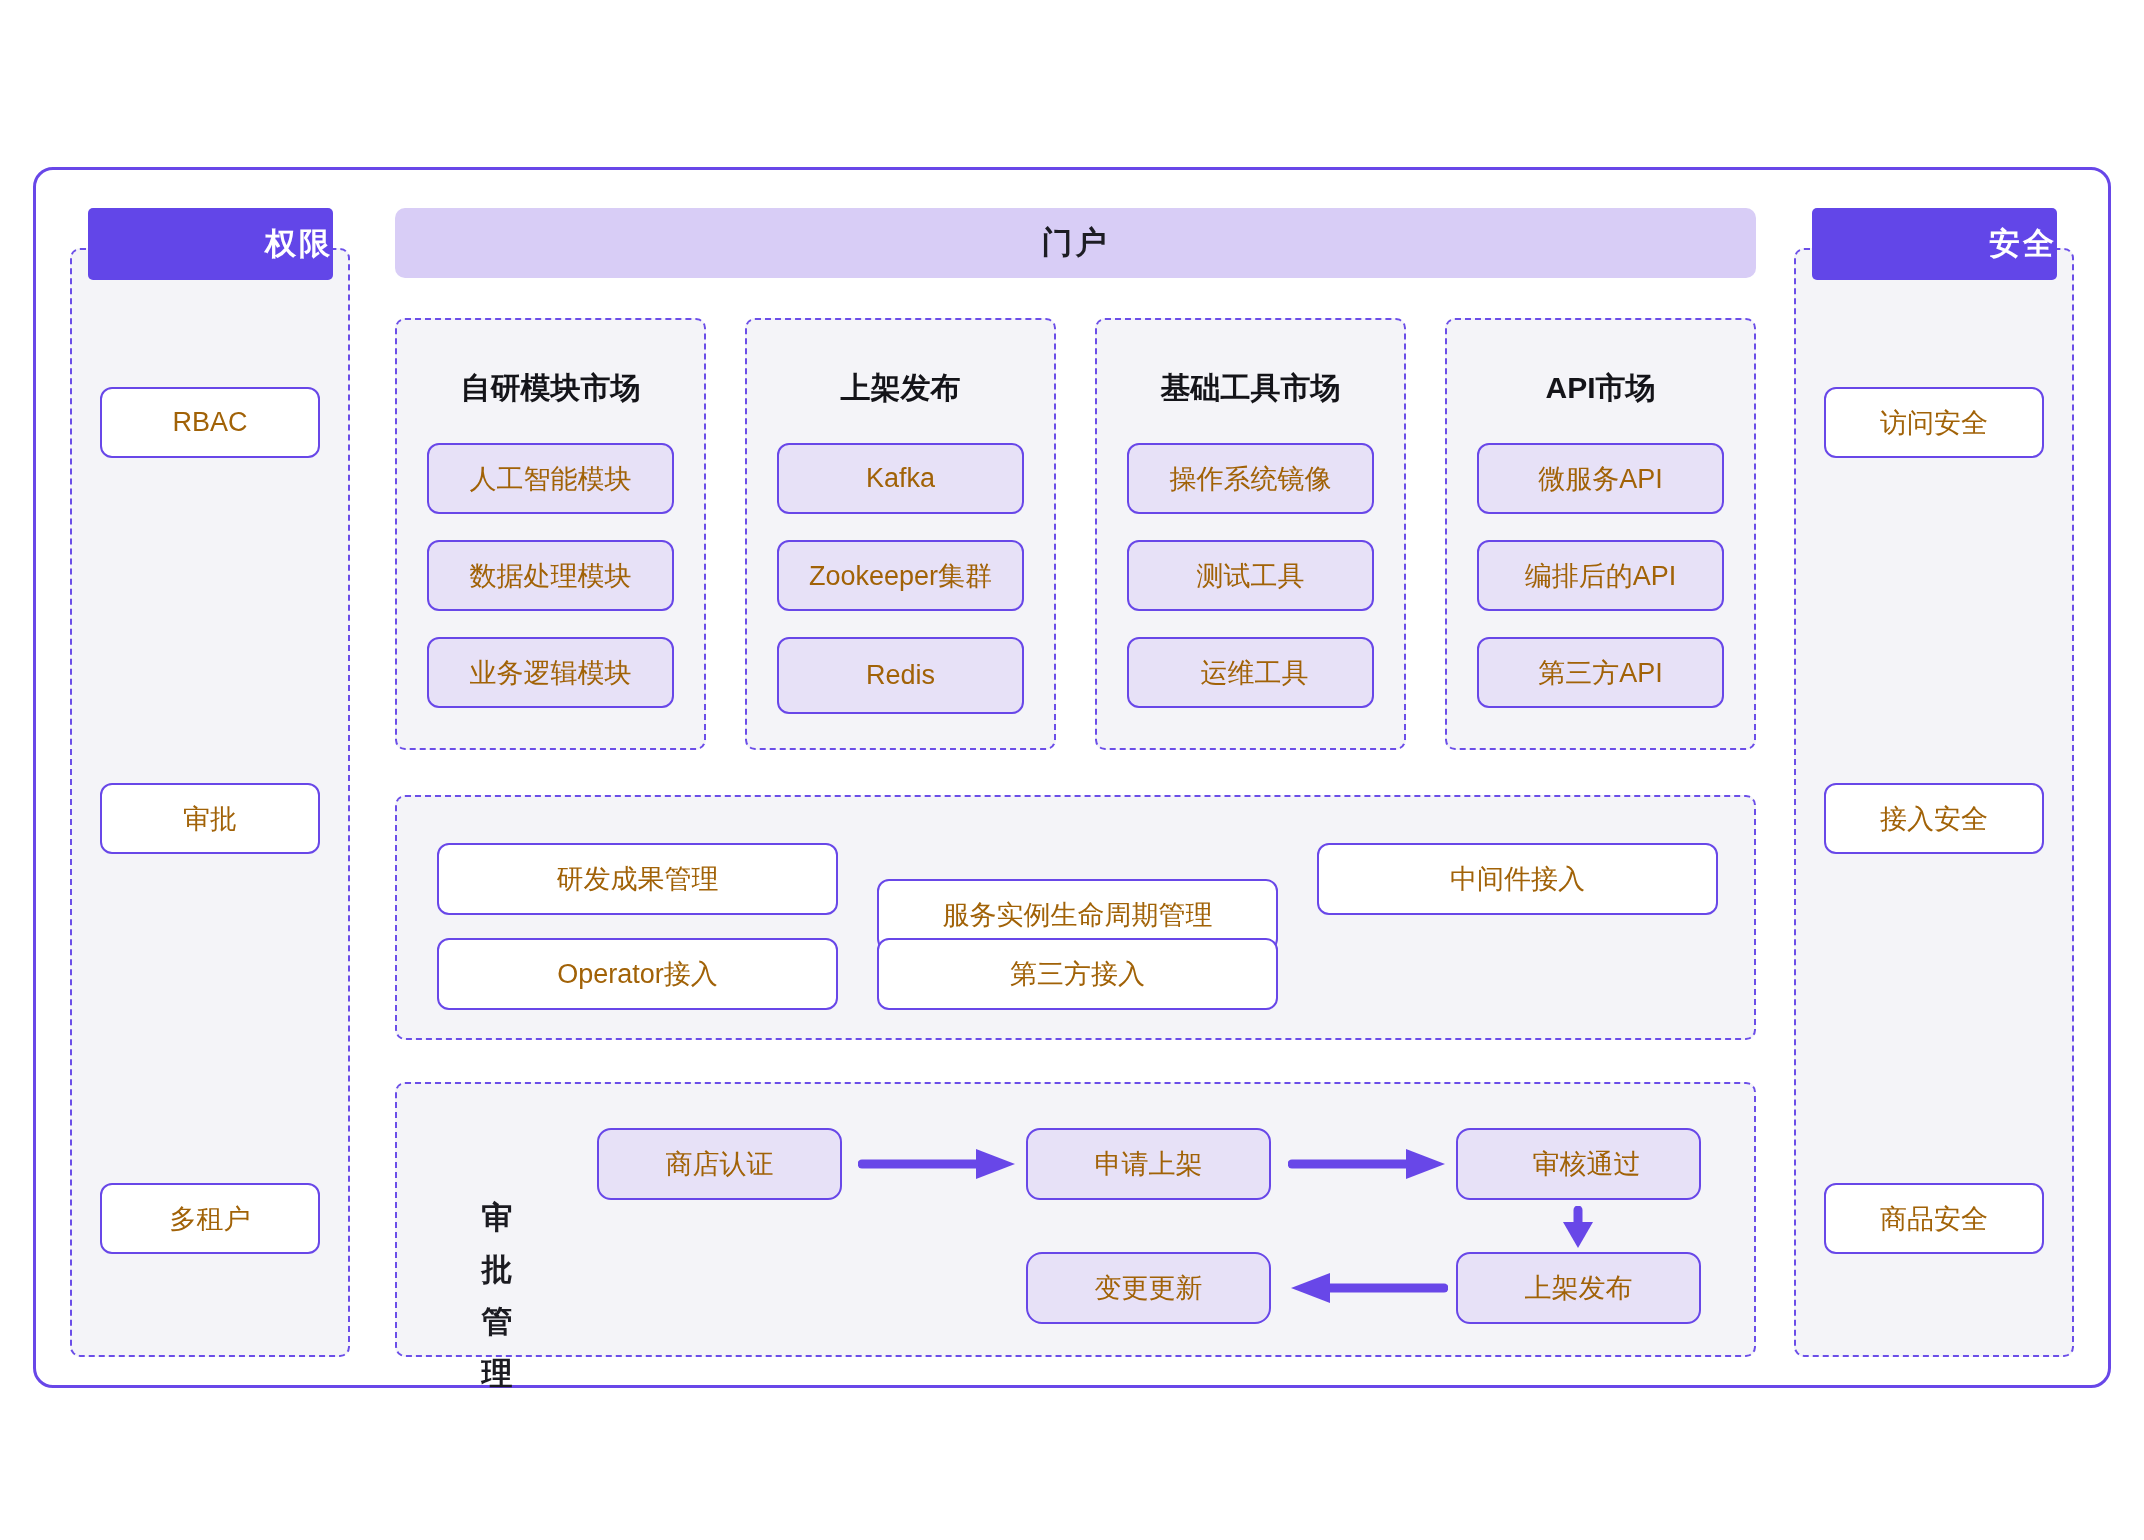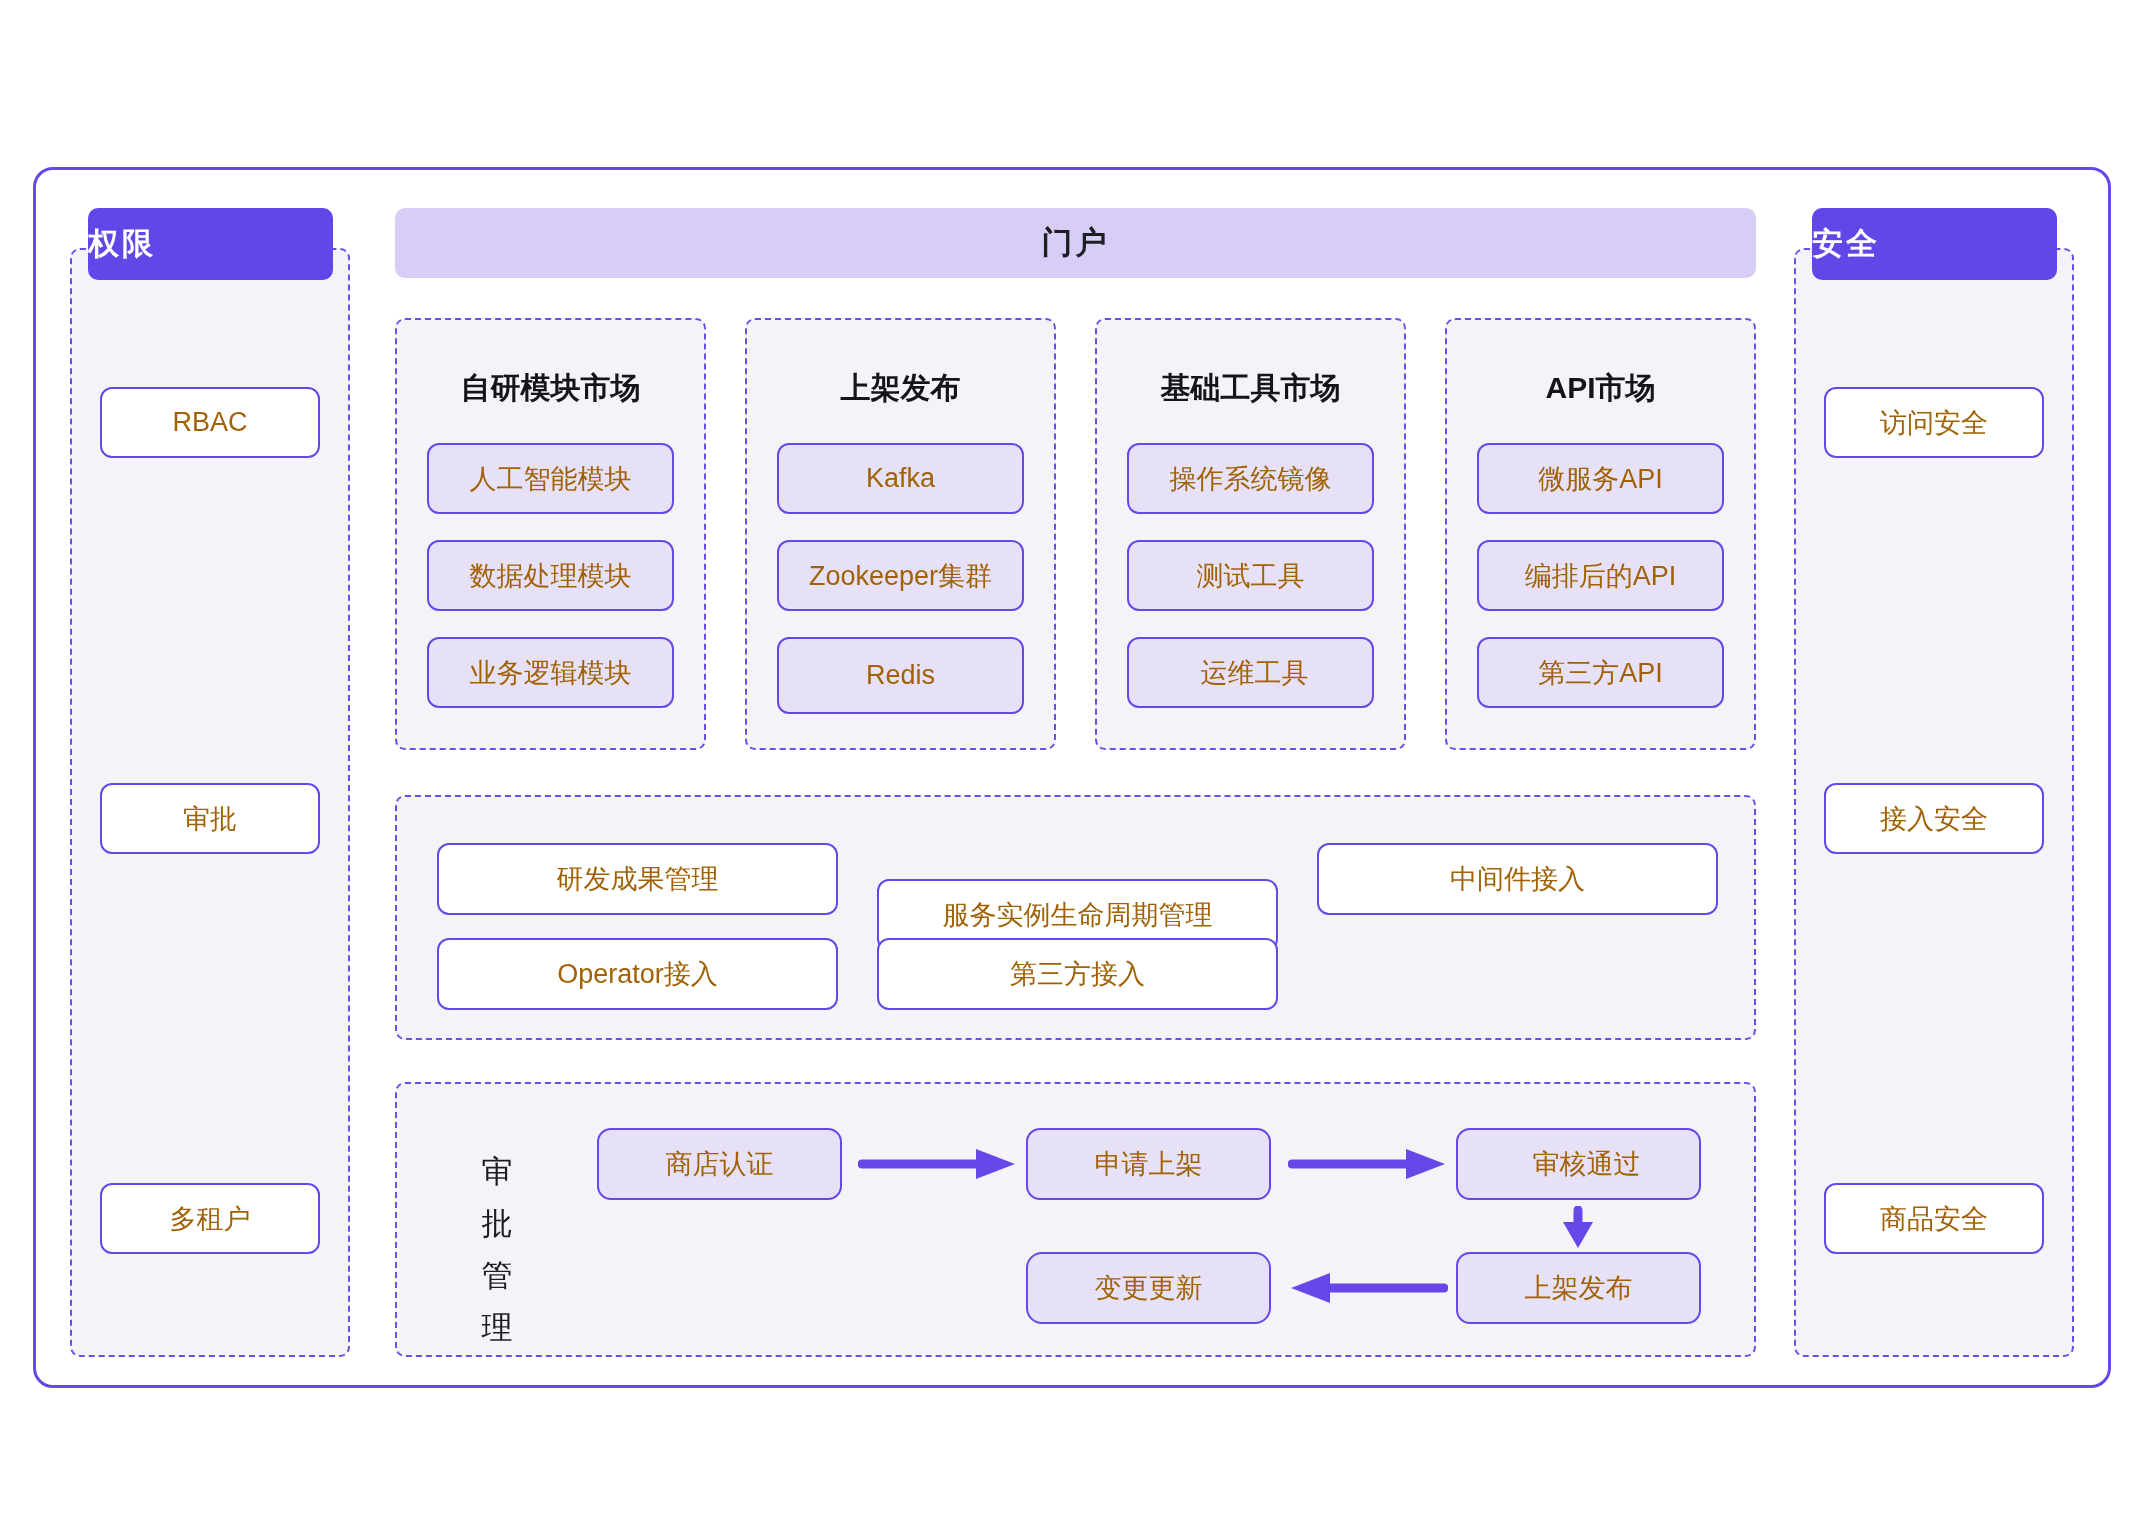--- a/index.html
+++ b/index.html
@@ -11,44 +11,44 @@
     position:absolute; left:33px; top:167px; width:2072px; height:1215px;
     border:3px solid #6847e8; border-radius:20px;
   }
   .dashed-panel {
     position:absolute; background:#f4f4f8;
     border:2px dashed #6b4ee8; border-radius:10px; box-sizing:border-box;
   }
   .solid-header {
     position:absolute; background:#6246e8; color:#ffffff;
     font-weight:bold; font-size:31px; letter-spacing:3px;
-    display:flex; align-items:center; justify-content:flex-start;
-    border-radius:10px; box-sizing:border-box; z-index:3;
+    display:flex; align-items:center; justify-content:flex-end;
+    border-radius:5px; box-sizing:border-box; z-index:3;
   }
   .light-header {
     position:absolute; background:#d8cdf6; color:#1d1d24;
     font-weight:bold; font-size:31px; letter-spacing:3px;
     display:flex; align-items:center; justify-content:center;
     border-radius:10px; box-sizing:border-box; z-index:3;
   }
   .node {
     position:absolute; display:flex; align-items:center; justify-content:center;
     font-size:27px; color:#a16207; box-sizing:border-box;
     border:2.5px solid #6847e8; border-radius:12px; z-index:2; text-align:center;
   }
   .node.white { background:#ffffff; }
   .node.lav   { background:#e7e1f7; }
   .market-title {
     position:absolute; font-size:30px; font-weight:bold; color:#141419;
     text-align:center; z-index:2;
   }
   .vlabel {
     position:absolute; width:44px; text-align:center;
-    font-size:31px; font-weight:normal; color:#1b1b21;
-    line-height:52px; word-break:break-all; z-index:2;
+    font-size:31px; font-weight:bold; color:#1b1b21;
+    line-height:52px; word-break:break-all; z-index:2;margin-top:46px;
   }
   .arrow { position:absolute; z-index:2; }
   .arrow line { stroke:#6847e8; stroke-width:9; stroke-linecap:round; }
   .arrow path { fill:#6847e8; }
 </style>
 </head>
 <body>
 
 <div class="canvas">
 

